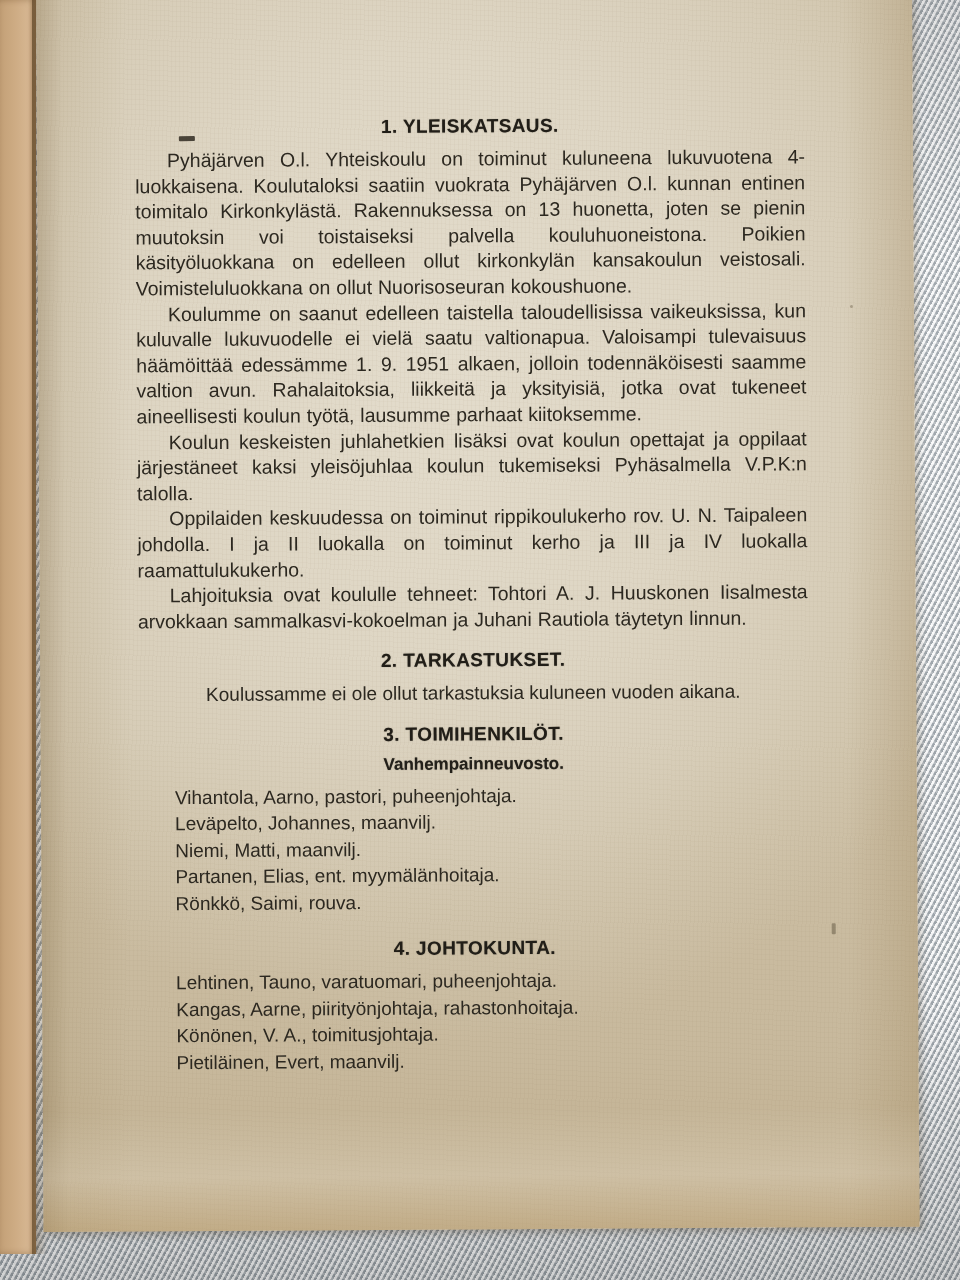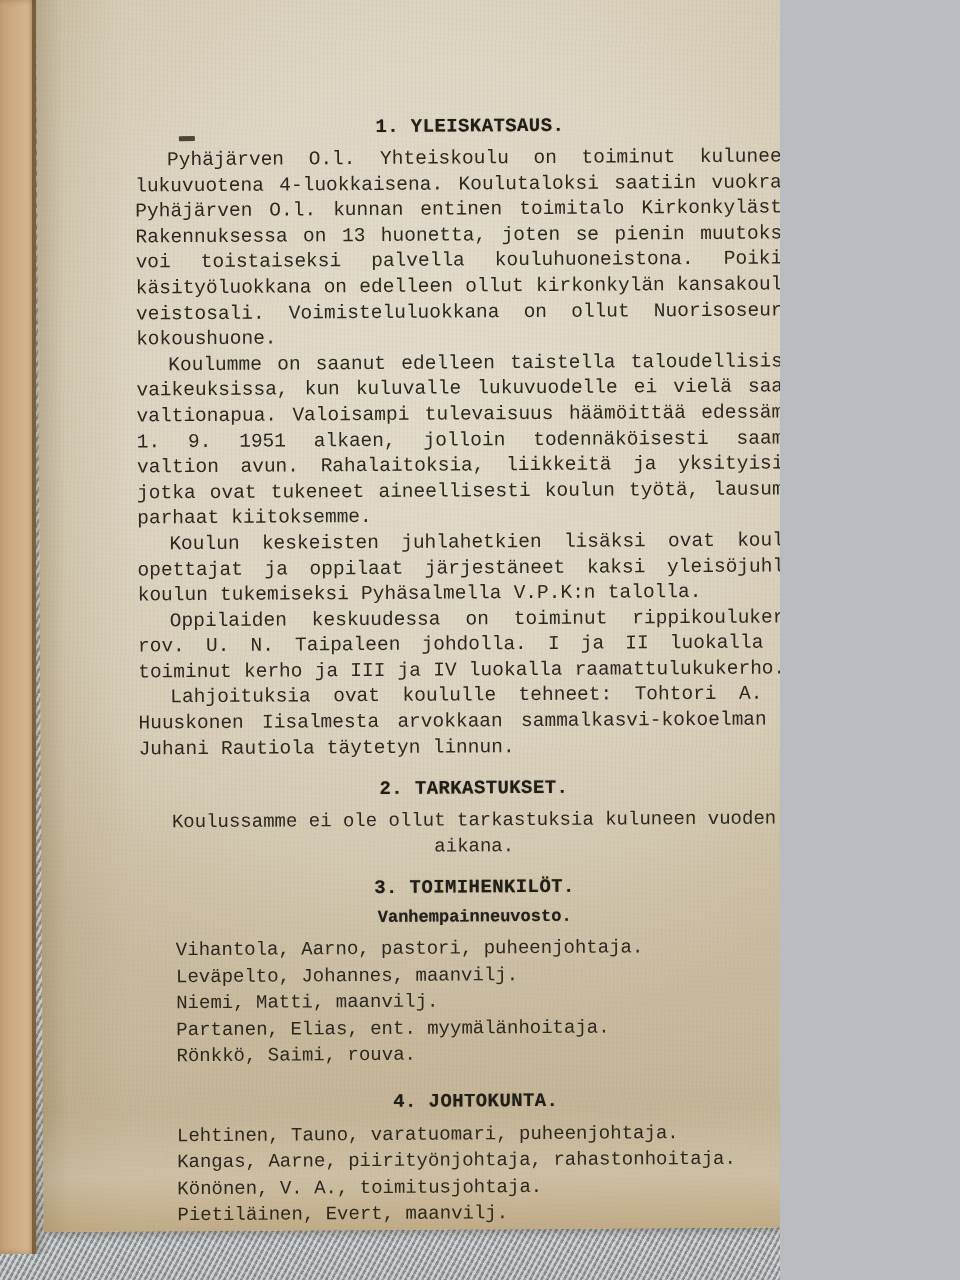--- a/index.html
+++ b/index.html
@@ -2,24 +2,24 @@
 <html><head>
 <meta charset="utf-8">
 <style>
   html, body {
     margin: 0;
     padding: 0;
     background: #b9bcc0;
   }
   #scene {
     position: relative;
-    width: 780px;
+    width: 960px;
     height: 1280px;
     overflow: hidden;
-    font-family: Liberation Mono, monospace;
+    font-family: Liberation Sans, sans-serif;
   }
 
   
   #fabric {
     position: absolute;
     inset: 0;
     background-color: #c4c8cb;
     background-image:
       repeating-linear-gradient(118deg,
         rgba(255,255,255,0.85) 0px,

